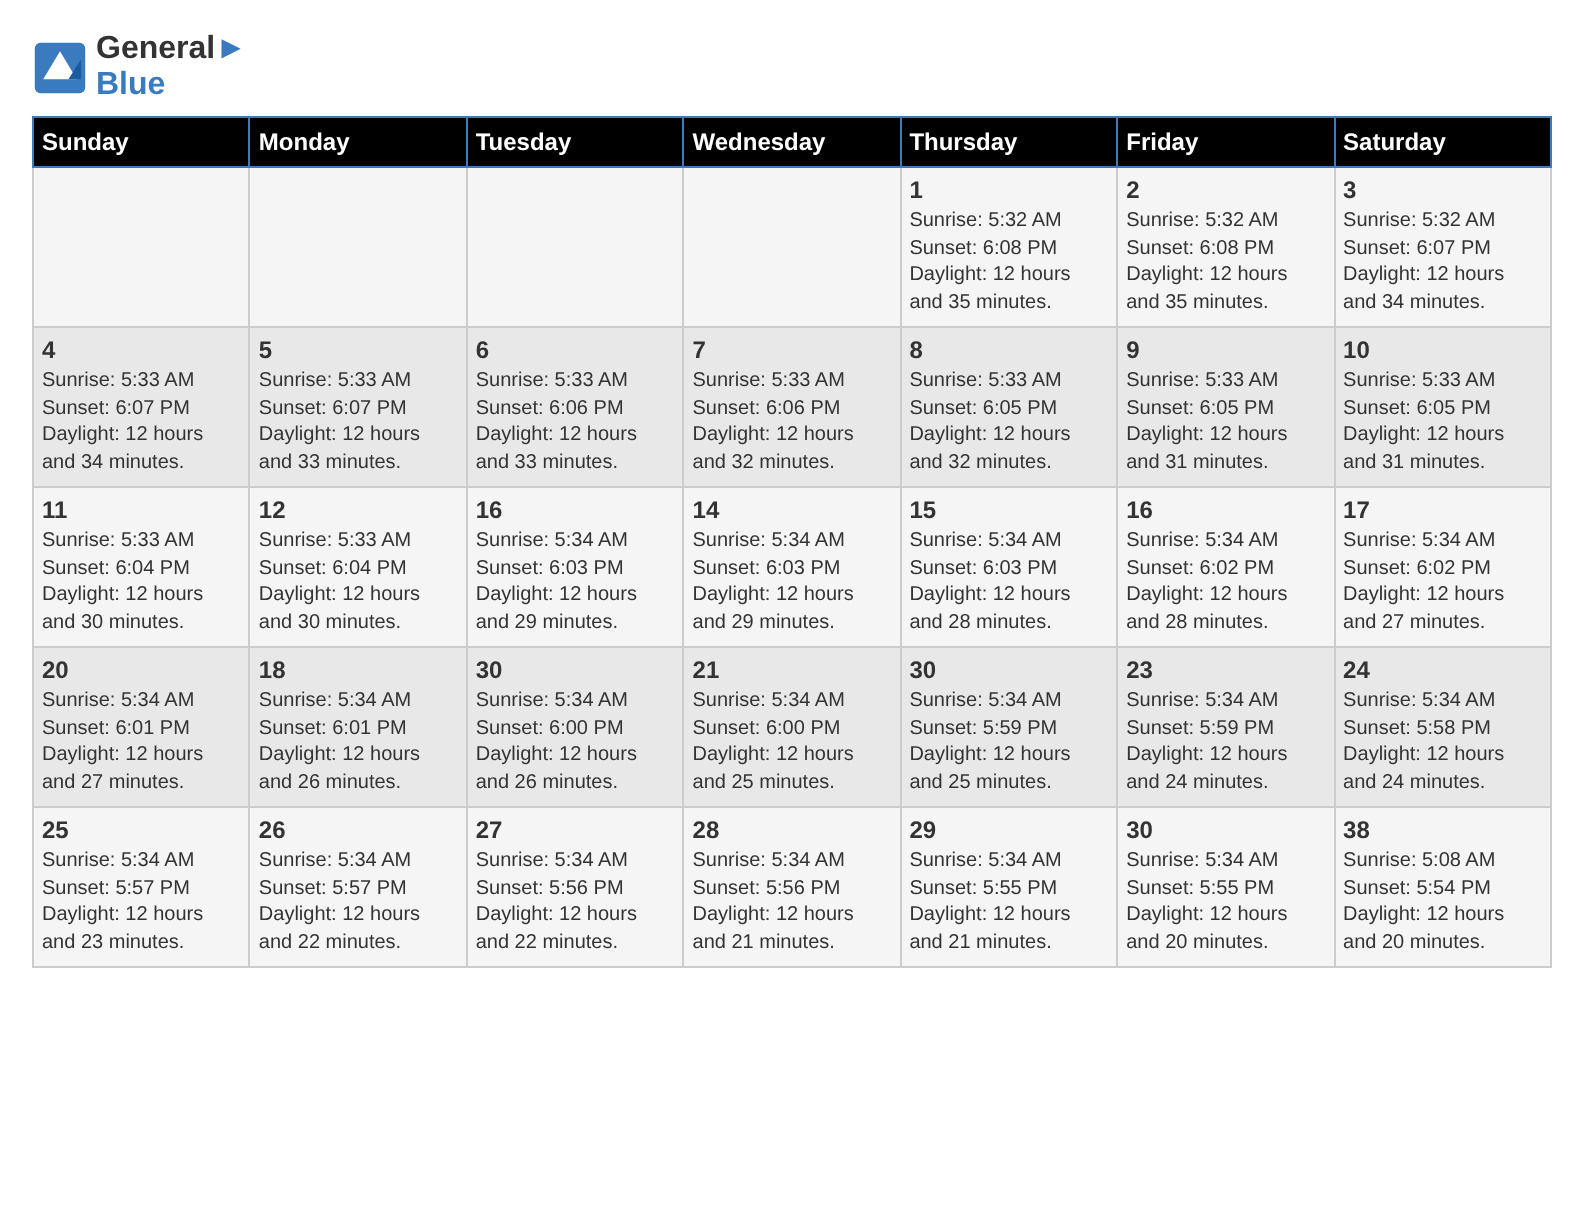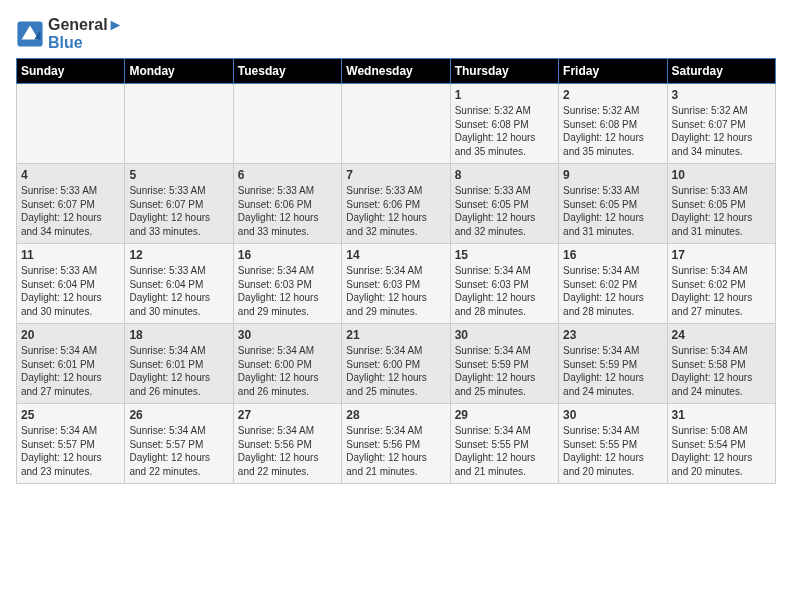--- a/index.html
+++ b/index.html
@@ -337,21 +337,21 @@
 and 21 minutes.</div>
         </td>
         <td>
           <span class="day-num">30</span>
           <div class="cell-content">Sunrise: 5:34 AM
 Sunset: 5:55 PM
 Daylight: 12 hours
 and 20 minutes.</div>
         </td>
         <td>
-          <span class="day-num">31</span>
+          <span class="day-num">38</span>
           <div class="cell-content">Sunrise: 5:08 AM
 Sunset: 5:54 PM
 Daylight: 12 hours
 and 20 minutes.</div>
         </td>
       </tr>
     </tbody>
 </table>
 
 </body></html>

